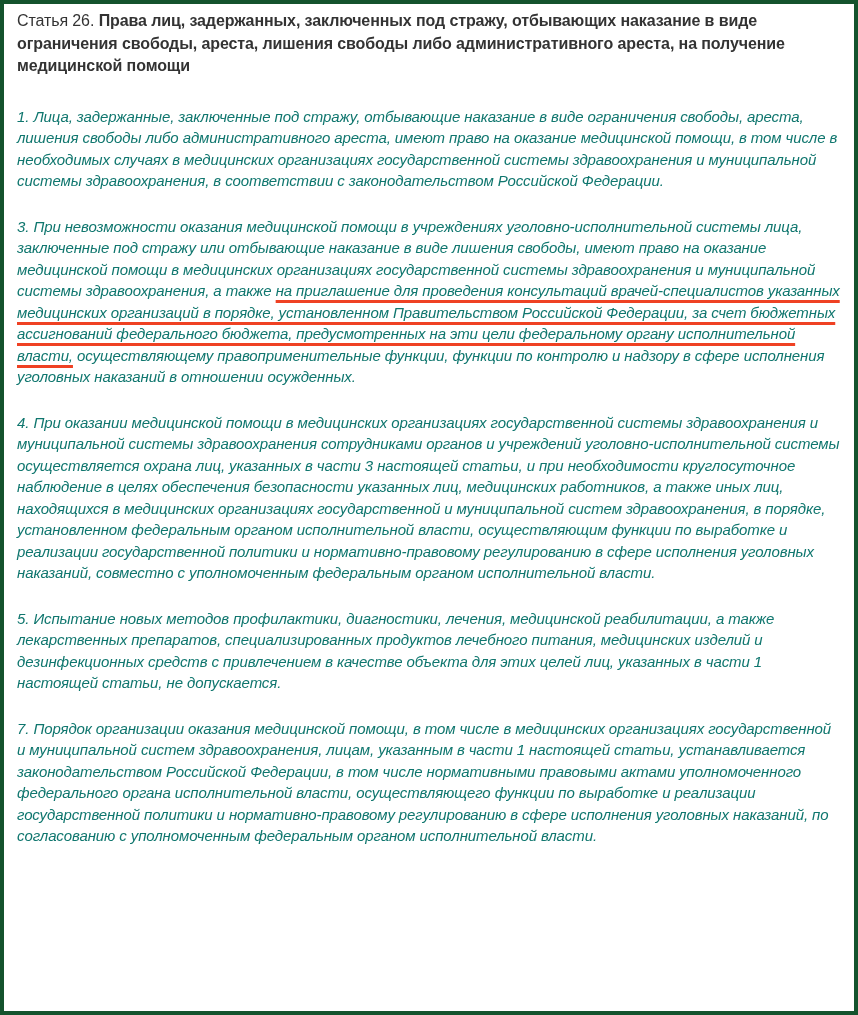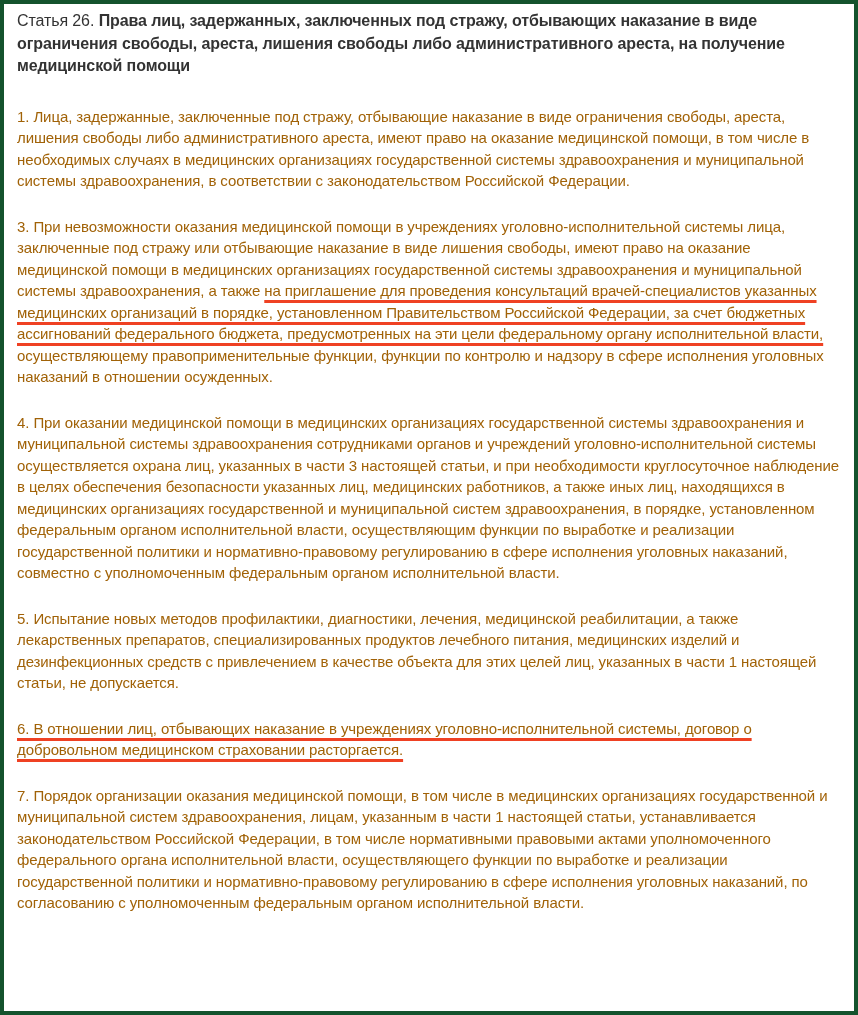--- a/index.html
+++ b/index.html
@@ -27,21 +27,22 @@
     letter-spacing: -0.1px;
   }
   .heading .heading-title {
     font-weight: 700;
   }
   .para {
     margin: 0;
     font-size: 15px;
     line-height: 21.5px;
     letter-spacing: -0.1px;
-    color: #a16207;
+    color: #0f766e;
+    font-style: italic;
   }
   .para + .para {
     margin-top: 24px;
   }
   .underline-red {
     text-decoration: underline;
     text-decoration-color: #ef4123;
     text-decoration-thickness: 3px;
     text-underline-offset: 4px;
     text-decoration-skip-ink: none;
@@ -53,16 +54,15 @@
 <div class="page">
   <h2 class="heading">
     <span class="heading-label">Статья 26.</span>
     <span class="heading-title">Права лиц, задержанных, заключенных под стражу, отбывающих наказание в виде ограничения свободы, ареста, лишения свободы либо административного ареста, на получение медицинской помощи</span>
   </h2>
   <div class="body" id="article-body">
       <p class="para"><span>1. Лица, задержанные, заключенные под стражу, отбывающие наказание в виде ограничения свободы, ареста, лишения свободы либо административного ареста, имеют право на оказание медицинской помощи, в том числе в необходимых случаях в медицинских организациях государственной системы здравоохранения и муниципальной системы здравоохранения, в соответствии с законодательством Российской Федерации.</span></p>
       <p class="para"><span>3. При невозможности оказания медицинской помощи в учреждениях уголовно-исполнительной системы лица, заключенные под стражу или отбывающие наказание в виде лишения свободы, имеют право на оказание медицинской помощи в медицинских организациях государственной системы здравоохранения и муниципальной системы здравоохранения, а также </span><span class="underline-red">на приглашение для проведения консультаций врачей-специалистов указанных медицинских организаций в порядке, установленном Правительством Российской Федерации, за счет бюджетных ассигнований федерального бюджета, предусмотренных на эти цели федеральному органу исполнительной власти,</span><span> осуществляющему правоприменительные функции, функции по контролю и надзору в сфере исполнения уголовных наказаний в отношении осужденных.</span></p>
       <p class="para"><span>4. При оказании медицинской помощи в медицинских организациях государственной системы здравоохранения и муниципальной системы здравоохранения сотрудниками органов и учреждений уголовно-исполнительной системы осуществляется охрана лиц, указанных в части 3 настоящей статьи, и при необходимости круглосуточное наблюдение в целях обеспечения безопасности указанных лиц, медицинских работников, а также иных лиц, находящихся в медицинских организациях государственной и муниципальной систем здравоохранения, в порядке, установленном федеральным органом исполнительной власти, осуществляющим функции по выработке и реализации государственной политики и нормативно-правовому регулированию в сфере исполнения уголовных наказаний, совместно с уполномоченным федеральным органом исполнительной власти.</span></p>
       <p class="para"><span>5. Испытание новых методов профилактики, диагностики, лечения, медицинской реабилитации, а также лекарственных препаратов, специализированных продуктов лечебного питания, медицинских изделий и дезинфекционных средств с привлечением в качестве объекта для этих целей лиц, указанных в части 1 настоящей статьи, не допускается.</span></p>
-      <p class="para"><span class="underline-red">6. В отношении лиц, отбывающих наказание в учреждениях уголовно-исполнительной системы, договор о добровольном медицинском страховании расторгается.</span></p>
       <p class="para"><span>7. Порядок организации оказания медицинской помощи, в том числе в медицинских организациях государственной и муниципальной систем здравоохранения, лицам, указанным в части 1 настоящей статьи, устанавливается законодательством Российской Федерации, в том числе нормативными правовыми актами уполномоченного федерального органа исполнительной власти, осуществляющего функции по выработке и реализации государственной политики и нормативно-правовому регулированию в сфере исполнения уголовных наказаний, по согласованию с уполномоченным федеральным органом исполнительной власти.</span></p>
     </div>
 </div>
 
 </body></html>

